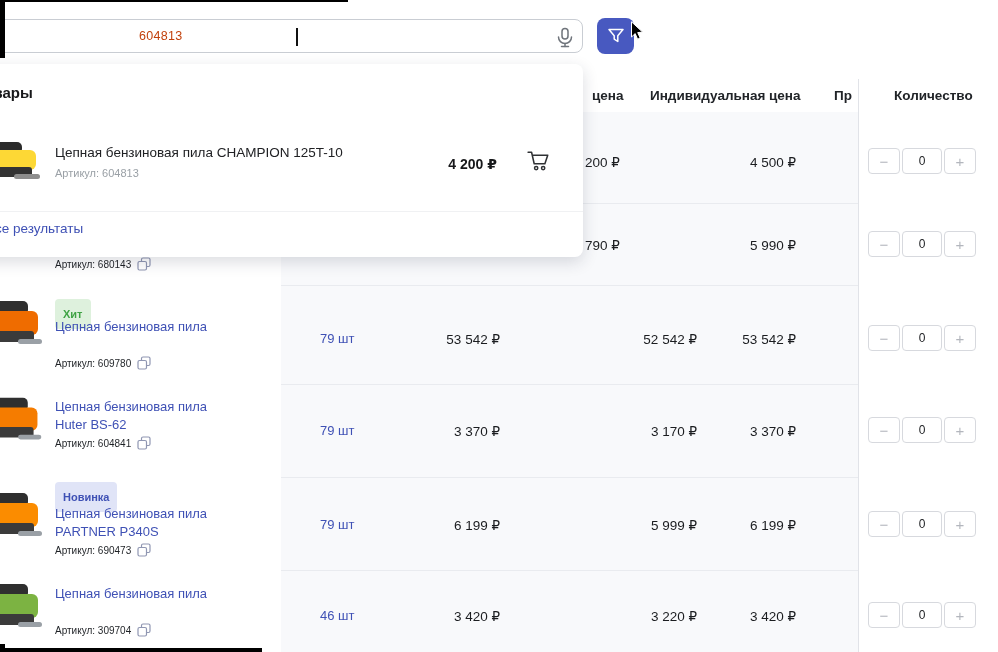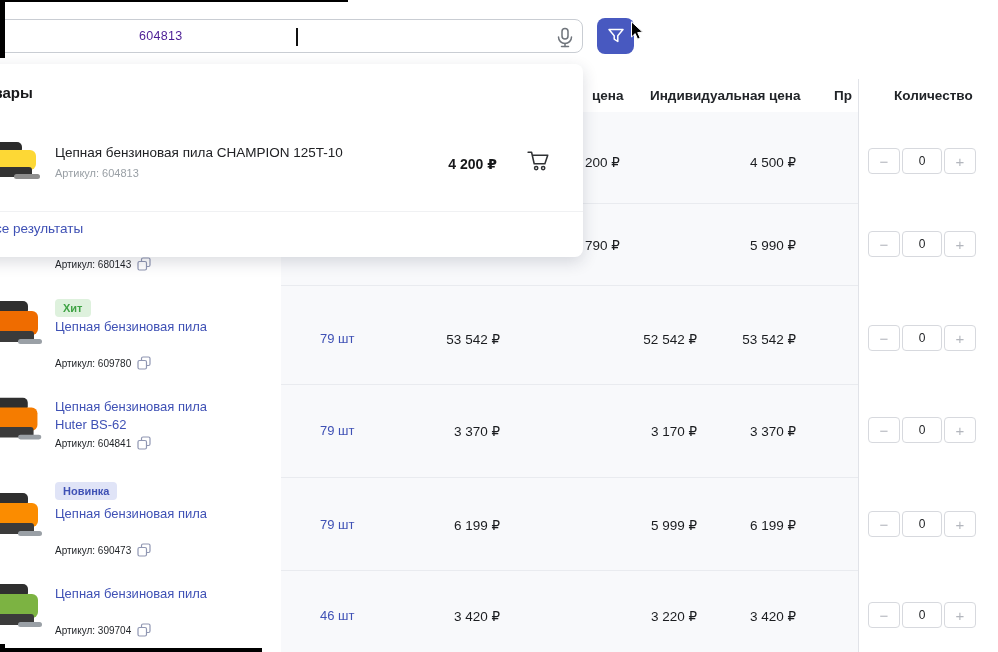--- a/index.html
+++ b/index.html
@@ -9,21 +9,21 @@
   .abs{position:absolute}
   .gray-block{position:absolute;left:281px;top:112px;width:577px;height:540px;background:#f8f9fb}
   .rowline{position:absolute;left:281px;width:577px;height:1px;background:#e9ebef}
   .vline{position:absolute;left:858px;top:79px;width:1px;height:573px;background:#e1e3e8}
   .hdr{position:absolute;font-size:13.5px;font-weight:600;color:#212428;white-space:nowrap}
   .title{position:absolute;font-size:13px;line-height:18px;color:#3f51b5;white-space:nowrap;cursor:pointer}
   .skuRow{position:absolute;display:flex;align-items:center;gap:6px;font-size:10px;color:#1e2125;white-space:nowrap}
   .stock{position:absolute;font-size:13px;color:#3f51b5;white-space:nowrap;cursor:pointer}
   .price{position:absolute;width:110px;text-align:right;font-size:13.5px;color:#1b1d20;white-space:nowrap}
   .price-cut{position:absolute;font-size:13.5px;color:#1b1d20;white-space:nowrap}
-  .badge{position:absolute;height:18px;display:flex;align-items:center;padding:0 8px;border-radius:4px;
+  .badge{position:absolute;height:30px;display:flex;align-items:center;padding:0 8px;border-radius:4px;
          font-size:11px;font-weight:700;white-space:nowrap}
   .badge-hit{background:#def1dd;color:#3fa344}
   .badge-new{background:#e0e4f7;color:#3f51b5}
   .stepper{position:absolute;display:flex;gap:2px}
   .stBtn{width:32px;height:26px;border:1px solid #d7d9de;border-radius:4px;background:#fff;color:#b3b6bd;
          font-size:15px;line-height:1;display:flex;align-items:center;justify-content:center;cursor:pointer;font-family:inherit}
   .stVal{width:40px;height:26px;border:1px solid #d7d9de;border-radius:4px;background:#fff;color:#1c1e21;
          font-size:12px;display:flex;align-items:center;justify-content:center}
   .thumb{position:absolute;left:0}
   .dropdown{position:absolute;left:-30px;top:64px;width:613px;height:193px;background:#fff;border-radius:8px;
@@ -31,21 +31,21 @@
   .dd-label{position:absolute;left:6px;top:20px;font-size:15px;font-weight:700;color:#17181a;white-space:nowrap}
   .dd-hit{position:absolute;left:0;top:68px;width:613px;height:70px;cursor:pointer}
   .dd-title{position:absolute;left:85px;top:81px;font-size:13.5px;color:#202124;white-space:nowrap}
   .dd-sku{position:absolute;left:85px;top:103px;font-size:11px;color:#9aa0a6;white-space:nowrap}
   .dd-price{position:absolute;left:417px;top:92px;width:110px;text-align:right;font-size:14px;font-weight:700;color:#17181a}
   .dd-cart{position:absolute;left:556px;top:84px;width:26px;height:28px;background:none;border:none;cursor:pointer}
   .dd-divider{position:absolute;left:0;top:147px;width:100%;height:1px;background:#f0f1f3}
   .dd-link{position:absolute;left:16px;top:157px;font-size:13.5px;color:#3f51b5;cursor:pointer;white-space:nowrap}
   .searchbar{position:absolute;left:-30px;top:19px;width:613px;height:34px;background:#fff;border:1px solid #c9cdd3;
              border-radius:8px;z-index:6;cursor:text}
-  .search-text{position:absolute;left:168px;top:9px;font-size:12.5px;color:#4c1d95;letter-spacing:.3px}
+  .search-text{position:absolute;left:168px;top:9px;font-size:12.5px;color:#c2410c;letter-spacing:.3px}
   .caret{position:absolute;left:325px;top:8px;width:1.5px;height:18px;background:#111}
   .mic{position:absolute;left:584px;top:7px;width:20px;height:22px;cursor:pointer;background:none;border:none;padding:0}
   .filterbtn{position:absolute;left:597px;top:18px;width:37px;height:36px;background:#4859c0;border:none;border-radius:8px;
              display:flex;align-items:center;justify-content:center;cursor:pointer;z-index:6}
   .cursor{position:absolute;left:630px;top:21px;z-index:40}
   .crop{position:absolute;background:#000;z-index:50}
 </style>
 </head>
 <body>
 
@@ -144,20 +144,21 @@
 
   <div class="badge badge-new" style="left:55px;top:482px">Новинка</div>
   <svg class="thumb" style="top:488px" width="42" height="64" viewBox="0 0 42 62">
     <rect x="-14" y="4" width="42" height="14" rx="5" fill="#2f2f2f"></rect>
     <rect x="-16" y="14" width="54" height="24" rx="6" fill="#fb8c00"></rect>
     <rect x="-16" y="34" width="50" height="11" rx="3" fill="#3b3b3b"></rect>
     <rect x="18" y="42" width="24" height="5" rx="2.5" fill="#9aa0a6"></rect>
   </svg>
   <div class="title" style="left:55px;top:505px">
     <div>Цепная бензиновая пила</div>
+    <div>PARTNER P340S</div>
   </div>
   <div class="skuRow" style="left:55px;top:543px">
     <span>Артикул: 690473</span>
     <svg width="14" height="14" viewBox="0 0 14 14">
       <rect x="4.5" y="1" width="8.5" height="8.5" rx="1.5" fill="none" stroke="#8f96b2" stroke-width="1.2"></rect>
       <rect x="1" y="4.5" width="8.5" height="8.5" rx="1.5" fill="#fff" stroke="#8f96b2" stroke-width="1.2"></rect>
     </svg>
   </div>
   <div class="stock" style="left:320px;top:517px">79 шт</div>
   <div class="price" style="left:390px;top:517px">6 199 ₽</div>

